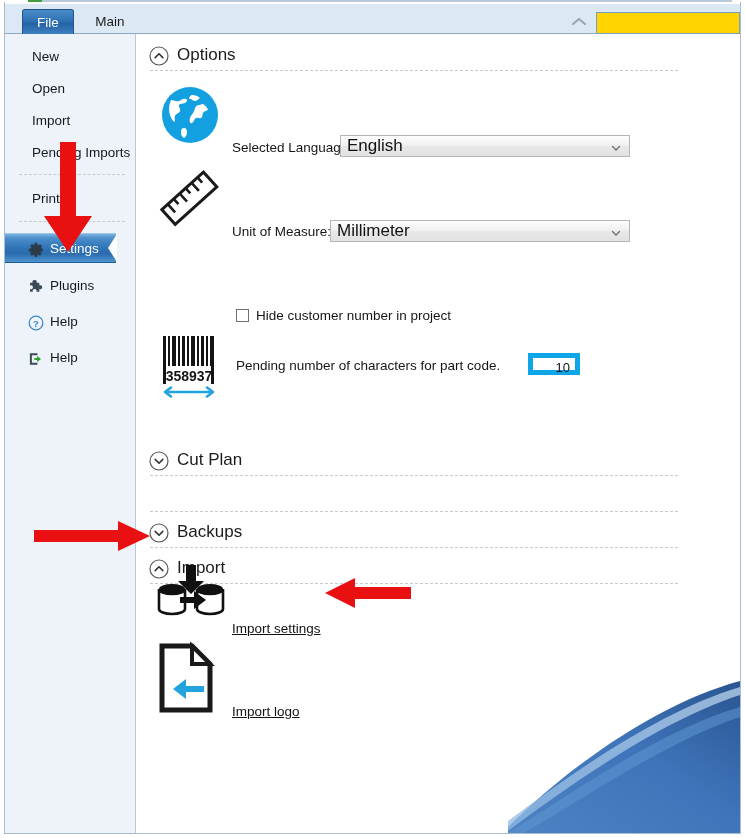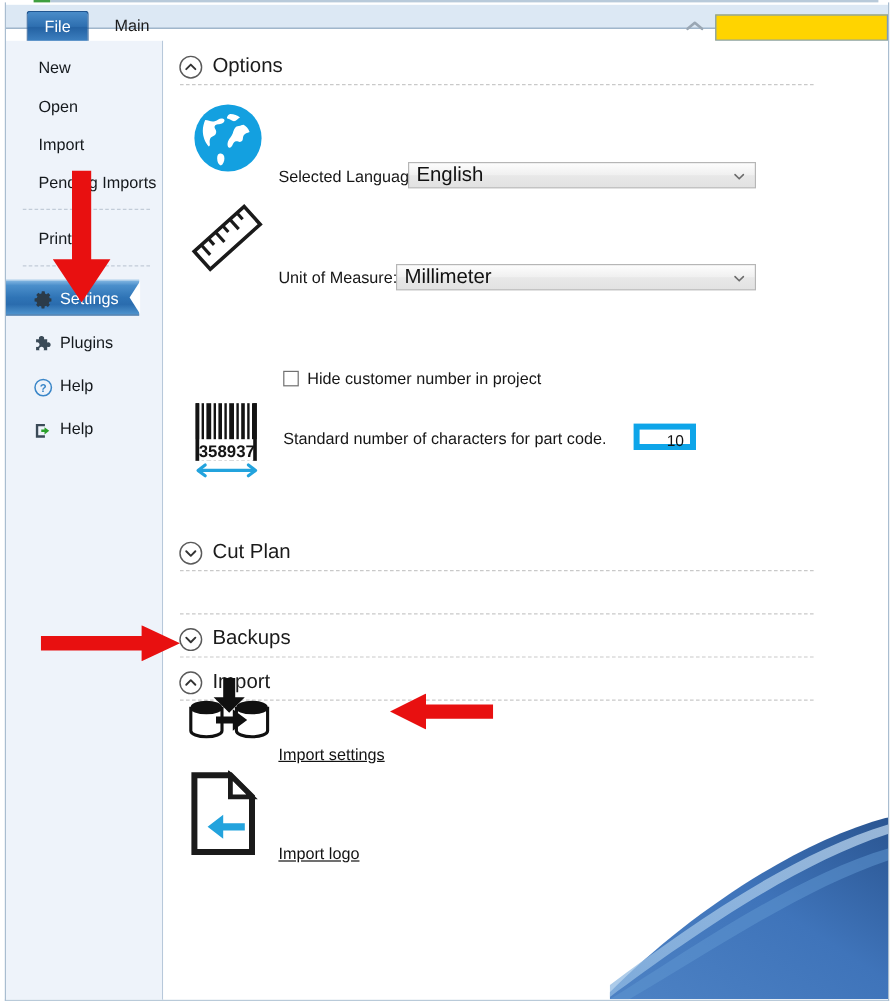--- a/index.html
+++ b/index.html
@@ -57,21 +57,21 @@
     height: 3px;
     background: #b8cada;
   }
 
   
   .tabstrip {
     position: absolute;
     left: 5px;
     top: 4px;
     width: 735px;
-    height: 20px;
+    height: 30px;
     background: #dce8f4;
     border-bottom: 1px solid #8fa8c0;
     box-sizing: border-box;
   }
   .tab-file {
     position: absolute;
     left: 17px;
     top: 5px;
     width: 52px;
     height: 26px;
@@ -479,21 +479,21 @@
         <rect x="5" y="6" width="3" height="48" fill="#141414"></rect>
         <rect x="53" y="6" width="3" height="48" fill="#141414"></rect>
         <text x="31" y="51" font-family="Liberation Sans, sans-serif" font-size="14" font-weight="bold" fill="#141414" text-anchor="middle">358937</text>
         <g stroke="#23a3dd" stroke-width="2.6" fill="none">
           <line x1="8" y1="62" x2="54" y2="62"></line>
           <path d="M13 57.5 L7 62 L13 66.5" stroke-linecap="round" stroke-linejoin="round"></path>
           <path d="M49 57.5 L55 62 L49 66.5" stroke-linecap="round" stroke-linejoin="round"></path>
         </g>
       </svg>
     </div>
-    <span class="row-label" style="left:100px; top:324px;">Standard number of characters for part code.</span>
+    <span class="row-label" style="left:100px; top:324px;">Pending number of characters for part code.</span>
     <div class="numbox" style="left:392px; top:319px; width:52px;">
       <span class="val">10</span>
     </div>
 
     <div class="section-head" style="top:413px;">
       <span class="chev">
         <svg width="22" height="22" viewBox="0 0 22 22">
           <circle cx="11" cy="11" r="9" fill="none" stroke="#5a5a5a" stroke-width="1.2"></circle>
           <path d="M7.2 9.4 L11 13.2 L14.8 9.4" fill="none" stroke="#333333" stroke-width="1.6" stroke-linecap="round" stroke-linejoin="round"></path>
         </svg>

